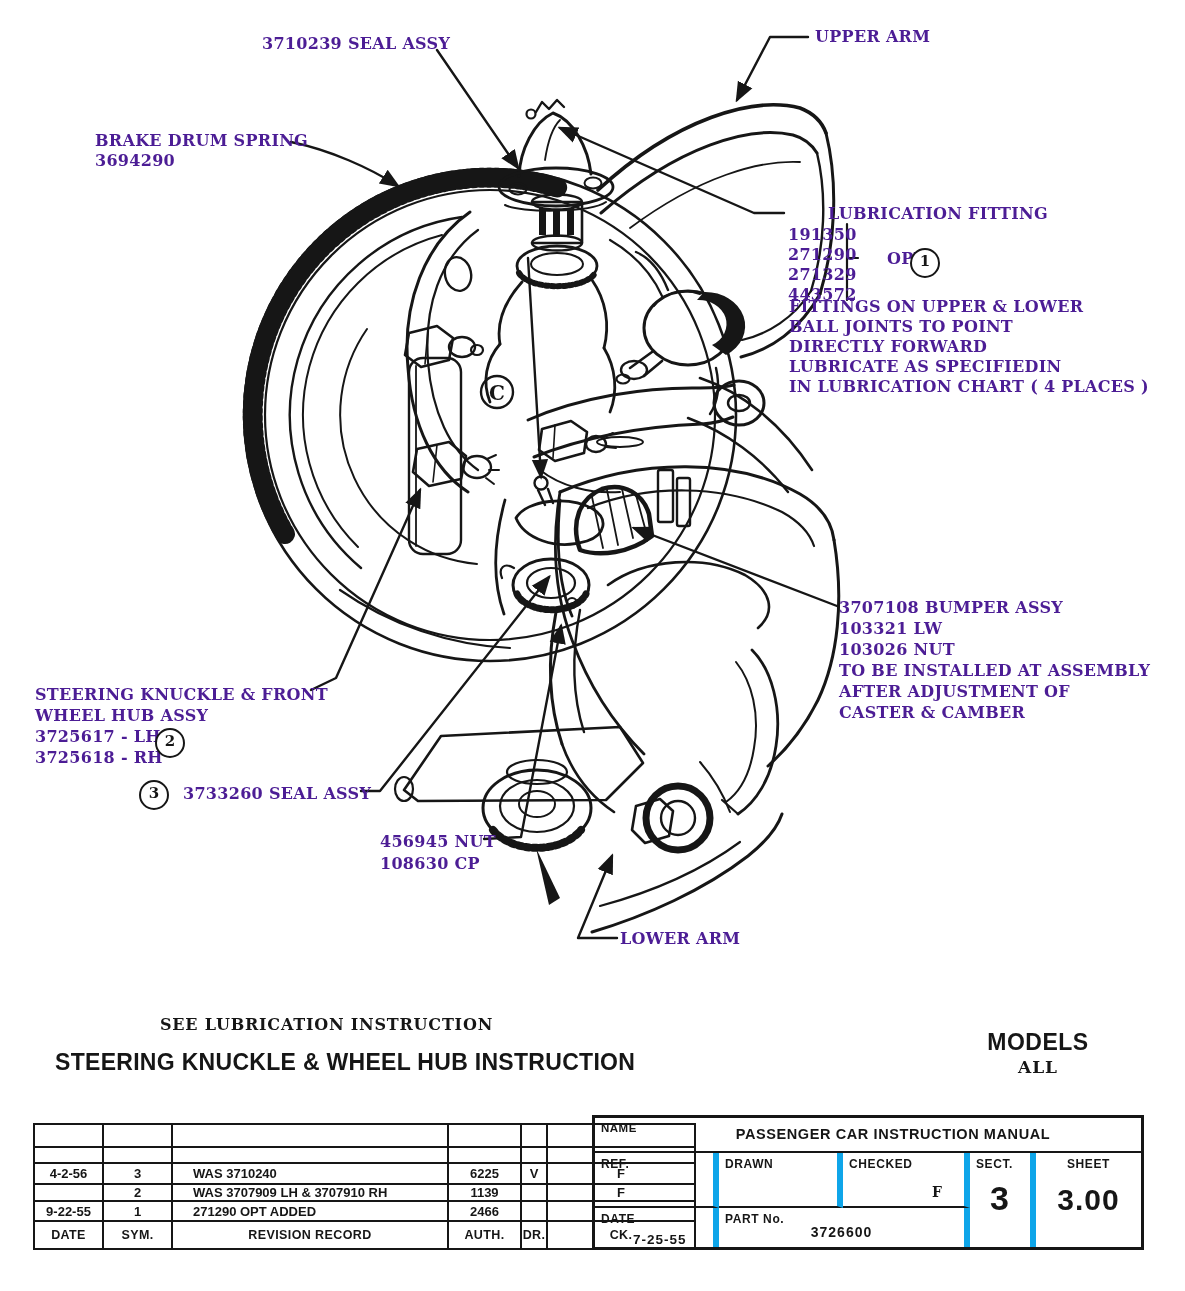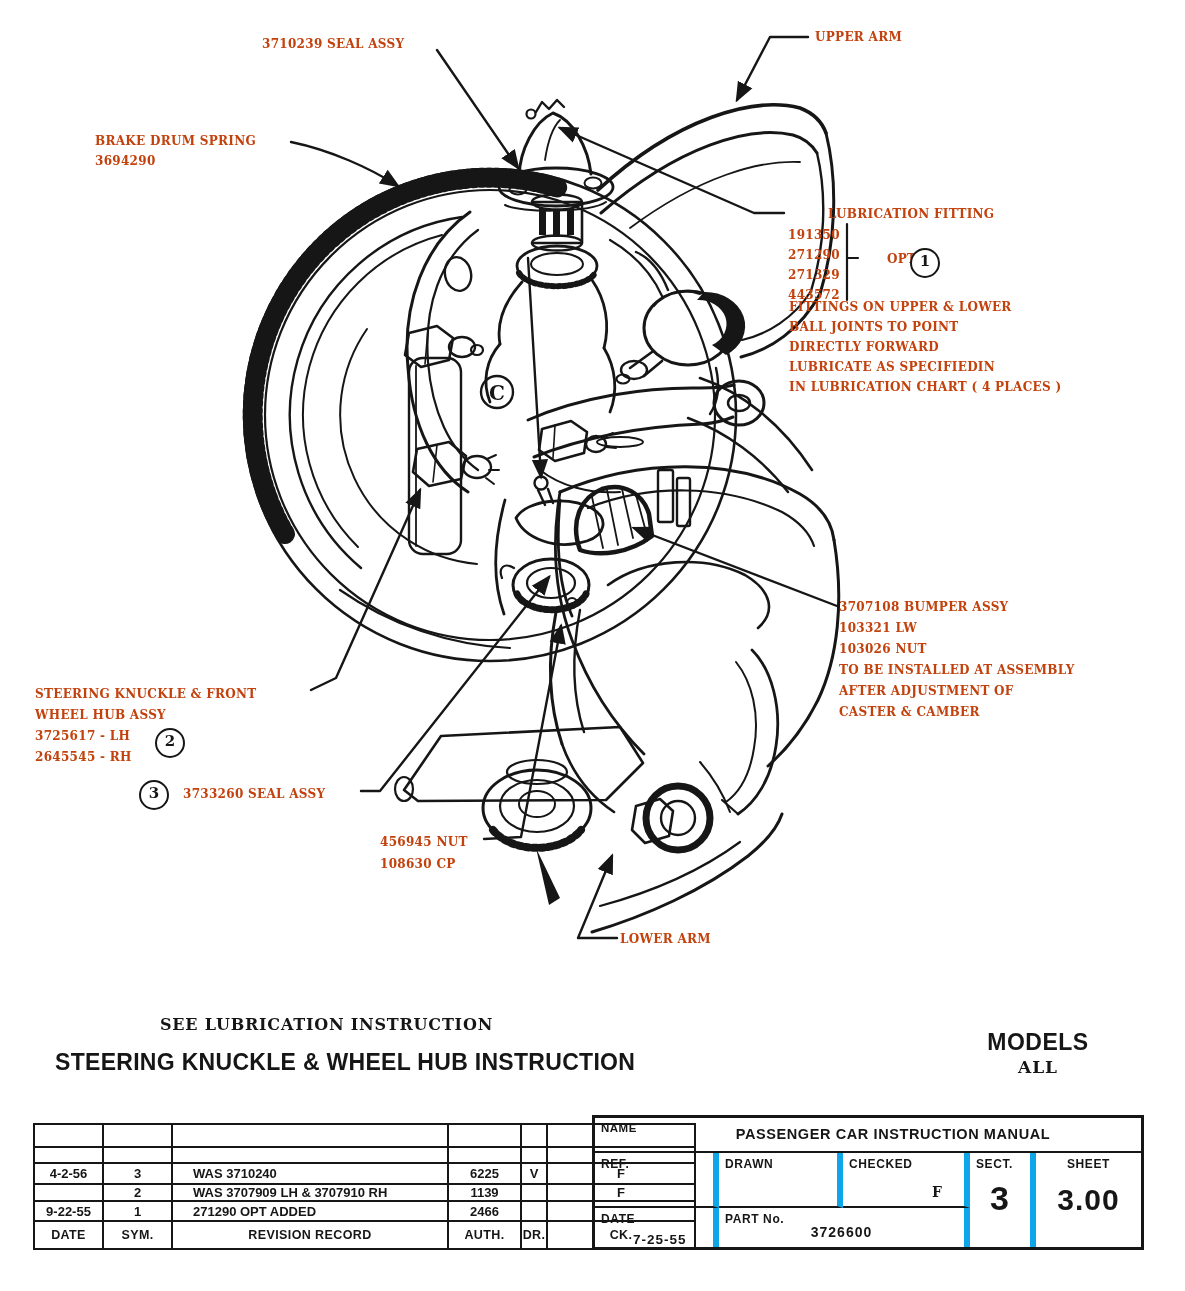--- a/index.html
+++ b/index.html
@@ -1,20 +1,20 @@
 <!DOCTYPE html>
 <html><head>
 <meta charset="utf-8">
 <style>
   html,body{margin:0;padding:0;background:#fff;}
   #page{position:relative;width:1185px;height:1291px;background:#fff;overflow:hidden;
         font-family:"DejaVu Serif",serif;color:#161616;}
   svg{position:absolute;left:0;top:0;}
   .callout{position:absolute;font-family:"DejaVu Serif",serif;font-weight:700;
-           font-size:12px;line-height:20px;letter-spacing:.3px;white-space:nowrap;color:#c2410c;}
+           font-size:16px;line-height:20px;letter-spacing:.3px;white-space:nowrap;color:#4c1d95;}
   .lh21 .ln{line-height:21px;}
   .lh20 .ln{line-height:20px;}
   .lh22 .ln{line-height:22px;}
   .badge{position:absolute;width:26px;height:26px;border:2.5px solid #161616;border-radius:50%;
          text-align:center;font-family:"DejaVu Serif",serif;font-weight:700;font-size:15px;
          line-height:22px;color:#161616;background:#fff;}
   .title-main{position:absolute;left:55px;top:1049px;font-family:"Liberation Sans",sans-serif;
               font-weight:700;font-size:23px;letter-spacing:.3px;white-space:nowrap;}
   .see-lub{position:absolute;left:160px;top:1015px;font-size:16px;font-weight:700;letter-spacing:.8px;}
   .models{position:absolute;left:985px;top:1029px;width:106px;text-align:center;
@@ -247,21 +247,21 @@
     <div class="ln">103026 NUT</div>
     <div class="ln">TO BE INSTALLED AT ASSEMBLY</div>
     <div class="ln">AFTER ADJUSTMENT OF</div>
     <div class="ln">CASTER &amp; CAMBER</div>
   </div>
 
   <div class="callout lh21" style="left:35px;top:684px;">
     <div class="ln">STEERING KNUCKLE &amp; FRONT</div>
     <div class="ln">WHEEL HUB ASSY</div>
     <div class="ln">3725617 - LH</div>
-    <div class="ln">2645545 - RH</div>
+    <div class="ln">3725618 - RH</div>
   </div>
   <div class="badge" style="left:155px;top:728px;">2</div>
 
   <div class="badge" style="left:139px;top:780px;">3</div>
   <div class="callout" style="left:183px;top:784px;">3733260 SEAL ASSY</div>
 
   <div class="callout lh22" style="left:380px;top:831px;">
     <div class="ln">456945 NUT</div>
     <div class="ln">108630 CP</div>
   </div>

